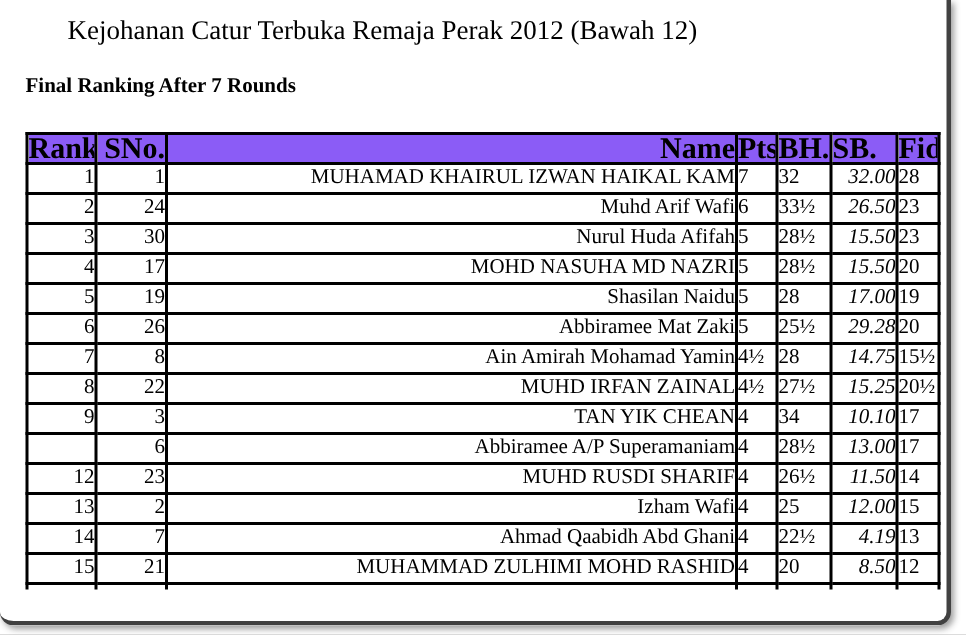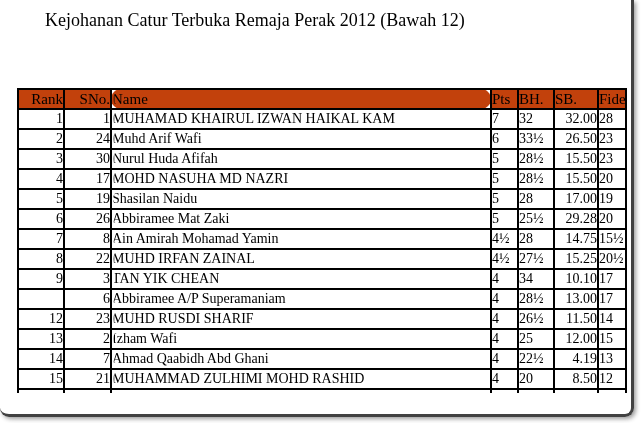--- a/index.html
+++ b/index.html
@@ -53,51 +53,52 @@
     border: 2px solid #000000;
     font-size: 14px;
     color: #000000;
     height: 18px;
     line-height: 18px;
     padding: 0;
     overflow: hidden;
     white-space: nowrap;
   }
   table.ranking th {
-    background: #c2410c;
-    font-weight: normal;
-    font-size: 15px;
+    background: #8b5cf6;
+    font-weight: bold;
+    font-size: 20px;
   }
   
   col.c-rank { width: 46px; }
   col.c-sno  { width: 47px; }
   col.c-name { width: 380px; }
   col.c-pts  { width: 27px; }
   col.c-bh   { width: 36px; }
   col.c-sb   { width: 44px; }
   col.c-fide { width: 28px; }
   
   .al-right  { text-align: right; padding-right: 4px; }
-  .al-left   { text-align: left;  padding-left: 4px; border-radius: 10px; }
+  .al-left   { text-align: right;  padding-left: 4px; }
   .al-center { text-align: left; }
-  .al-sb     { text-align: right; padding-right: 6px; }
+  .al-sb     { text-align: right; padding-right: 6px; font-style: italic; }
   
   tr.partial-row td {
     height: 3px;
     line-height: 3px;
     border-bottom: none;
   }
 </style>
 </head>
 <body>
 
 <div class="canvas">
 
   <div class="doc-title">Kejohanan Catur Terbuka Remaja Perak 2012 (Bawah 12)</div>
 
+  <div class="doc-subtitle">Final Ranking After 7 Rounds</div>
 
   <table class="ranking">
     <colgroup>
       <col class="c-rank">
         <col class="c-sno">
         <col class="c-name">
       <col class="c-pts">
         <col class="c-bh">
         <col class="c-sb">
         <col class="c-fide">

